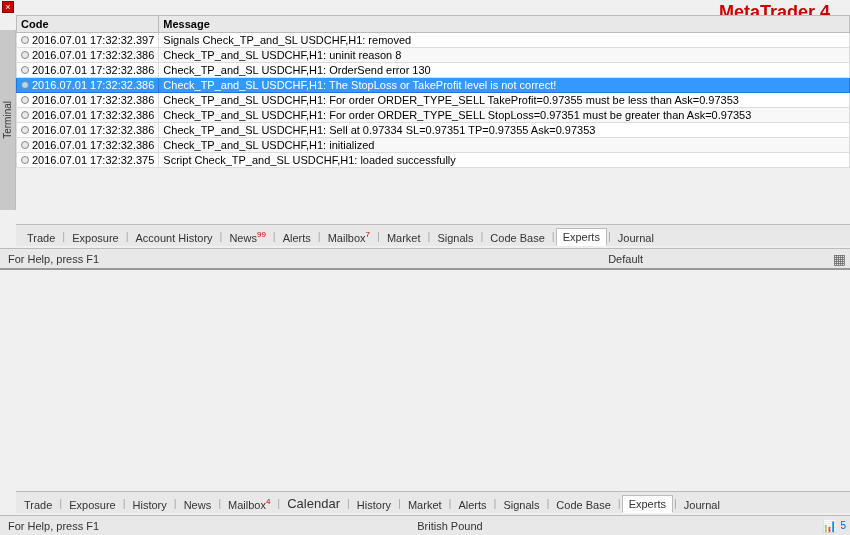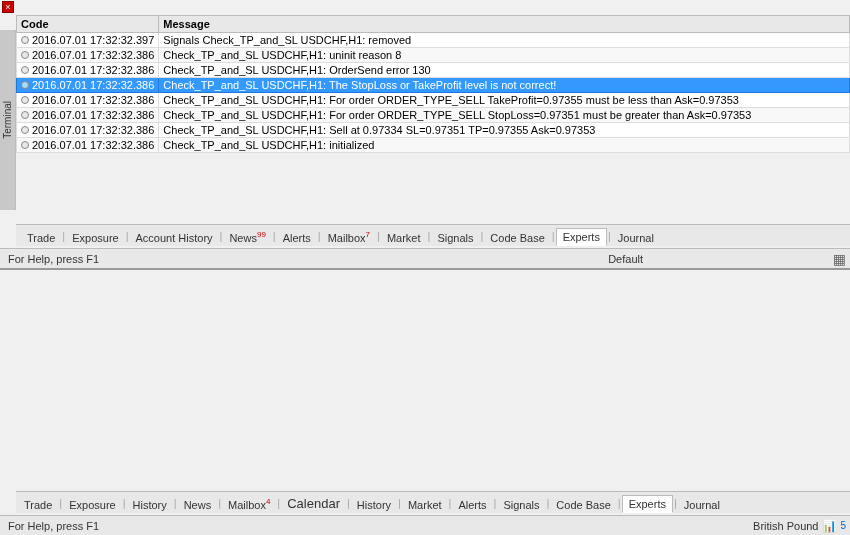--- a/index.html
+++ b/index.html
@@ -45,20 +45,21 @@
     .col-time { width: 140px; }
     .col-msg { }
   </style>
 </head>
 <body>
 
 <div class="mt4-panel">
 
   <div class="close-btn">×</div>
 
+  <div class="mt4-title">MetaTrader 4</div>
 
   <div style="position:absolute; left:0; top:30px; width:16px; height:180px; background:#c8c8c8; border-right:1px solid #bbb; display:flex; align-items:center; justify-content:center; z-index:10;">
     <span style="writing-mode:vertical-rl; transform:rotate(180deg); font-size:10px; color:#333;">Terminal</span>
   </div>
 
   <div class="mt4-table-container" style="left:16px; width:834px;">
     <table class="log-table">
       <thead>
         <tr>
           <th class="col-time">Code</th>
@@ -107,20 +108,26 @@
       <span class="indicator-dot "></span>2016.07.01 17:32:32.386
     </td>
     <td>Check_TP_and_SL USDCHF,H1: Sell at 0.97334   SL=0.97351   TP=0.97355  Ask=0.97353</td>
   </tr>
           <tr>
     <td>
       <span class="indicator-dot "></span>2016.07.01 17:32:32.386
     </td>
     <td>Check_TP_and_SL USDCHF,H1: initialized</td>
   </tr>
+          <tr>
+    <td>
+      <span class="indicator-dot "></span>2016.07.01 17:32:32.375
+    </td>
+    <td>Script Check_TP_and_SL USDCHF,H1: loaded successfully</td>
+  </tr>
         </tbody>
     </table>
   </div>
 
   <div class="tabs-bar" id="mt4-tabs-bar" style="left:16px; width:834px;">
   <div class="tab" style="background: transparent; border: none; padding: 2px 6px; font-size: 11px; cursor: pointer;">Trade</div>
       <span class="tab-separator" style="color: rgb(170, 170, 170); padding: 0px 1px; font-size: 11px; line-height: 20px;">|</span>
       <div class="tab" style="background: transparent; border: none; padding: 2px 6px; font-size: 11px; cursor: pointer;">Exposure</div>
       <span class="tab-separator" style="color: rgb(170, 170, 170); padding: 0px 1px; font-size: 11px; line-height: 20px;">|</span>
       <div class="tab" style="background: transparent; border: none; padding: 2px 6px; font-size: 11px; cursor: pointer;">Account History</div>
@@ -176,19 +183,19 @@
       <span class="tab-separator" style="color: rgb(170, 170, 170); padding: 0px 1px; font-size: 11px; line-height: 20px;">|</span>
       <div class="tab" style="background: transparent; border: none; padding: 2px 6px; font-size: 11px; cursor: pointer;">Code Base</div>
       <span class="tab-separator" style="color: rgb(170, 170, 170); padding: 0px 1px; font-size: 11px; line-height: 20px;">|</span>
       <div class="tab active" style="background: rgb(255, 255, 255); border-width: 1px; border-style: solid; border-color: rgb(187, 187, 187) rgb(187, 187, 187) rgb(255, 255, 255); border-image: initial; padding: 2px 6px; font-size: 11px; cursor: pointer;">Experts</div>
       <span class="tab-separator" style="color: rgb(170, 170, 170); padding: 0px 1px; font-size: 11px; line-height: 20px;">|</span>
       <div class="tab" style="background: transparent; border: none; padding: 2px 6px; font-size: 11px; cursor: pointer;">Journal</div>
     </div>
 
   <div style="position:absolute; bottom:0; left:0; width:850px; height:20px; background:#e8e8e8; border-top:1px solid #bbb; display:flex; align-items:center;">
     <div style="padding:0 8px; color:#333; flex:1;">For Help, press F1</div>
-    <div style="text-align:right; flex:1; color:#333;">British Pound</div>
+    <div style="text-align:left; flex:1; color:#333;">British Pound</div>
     <div style="padding:0 4px; color:#333; display:flex; align-items:center; gap:3px;">
       <span style="color:#00aacc; font-size:12px;">📊</span>
       <span style="color:#0066cc; font-size:10px;">5</span>
     </div>
   </div>
 </div>
 
 </body></html>

